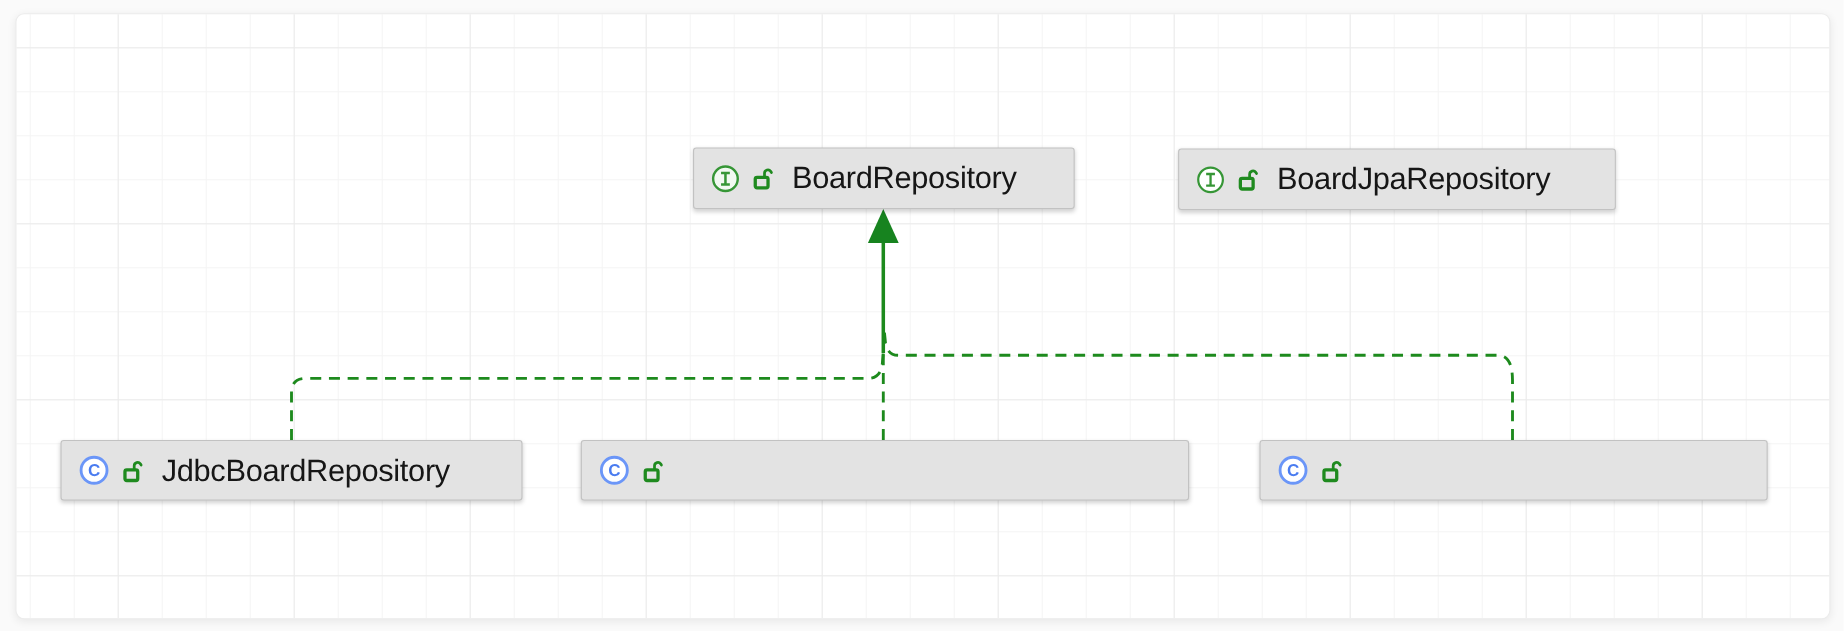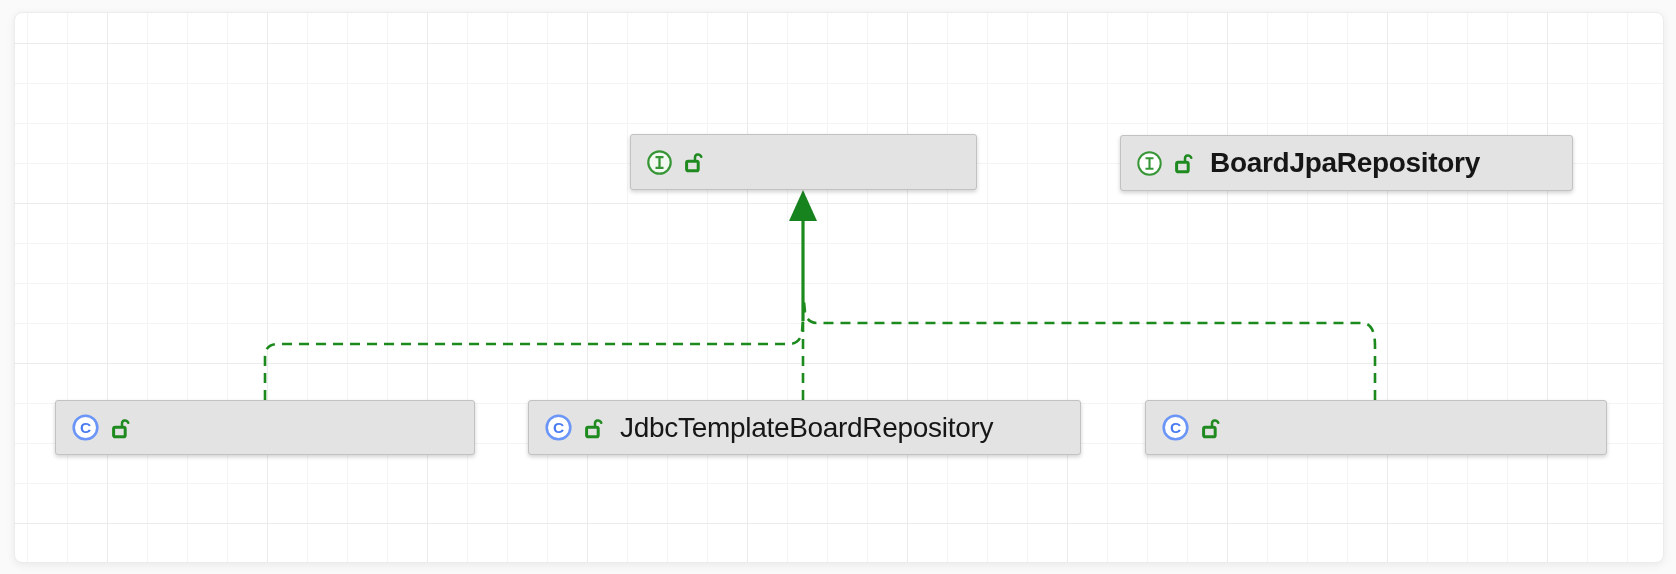--- a/index.html
+++ b/index.html
@@ -43,21 +43,21 @@
     border-radius:3px;
     box-shadow:0 2px 4px rgba(0,0,0,0.18);
     font-size:28px;
     color:#161616;
     white-space:nowrap;
     cursor:default;
   }
   .node .label{margin-left:5px;letter-spacing:-0.3px;}
   .icn{display:inline-flex;align-items:center;justify-content:center;}
   #n-boardrepo        {left:630px; top:134px; width:347px;}
-  #n-boardjparepo     {left:1120px;top:135px; width:453px;font-weight:bold;}
+  #n-boardjparepo     {left:1071px;top:135px; width:398px;}
   #n-jdbcboardrepo    {left:55px;  top:400px; width:420px; height:55px;}
   #n-jdbctemplaterepo {left:528px; top:400px; width:553px; height:55px;}
   #n-boardjpaimpl     {left:1145px;top:400px; width:462px; height:55px;}
 </style>
 </head>
 <body>
 
 <div class="canvas"></div>
 
 <svg class="edges" viewBox="0 0 1676 574">
@@ -76,20 +76,21 @@
       <circle cx="13.5" cy="13.5" r="11.2" fill="#f1f9f1" stroke="#369636" stroke-width="2.2"></circle>
       <path d="M9.5,8.2 H17.5 M9.5,18.8 H17.5 M13.5,8.2 V18.8" stroke="#369636" stroke-width="2.3" fill="none"></path>
     </svg>
   </span>
   <span class="icn">
     <svg width="20" height="22" viewBox="0 0 20 22">
       <rect x="2.6" y="10.2" width="11.6" height="9.6" rx="1.6" fill="none" stroke="#1f8a1f" stroke-width="3"></rect>
       <path d="M11,9.2 V6.4 a3.1,3.1 0 0 1 5.6,-1.7 l0.7,1.1" fill="none" stroke="#1f8a1f" stroke-width="2.5" stroke-linecap="round"></path>
     </svg>
   </span>
+  <span class="label">BoardRepository</span>
 </div>
 
 <div class="node" id="n-boardjparepo">
   <span class="icn">
     <svg width="27" height="27" viewBox="0 0 27 27">
       <circle cx="13.5" cy="13.5" r="11.2" fill="#ffffff" stroke="#369636" stroke-width="2"></circle>
       <path d="M9.5,8.2 H17.5 M9.5,18.8 H17.5 M13.5,8.2 V18.8" stroke="#369636" stroke-width="2.1" fill="none"></path>
     </svg>
   </span>
   <span class="icn">
@@ -107,36 +108,36 @@
       <circle cx="14.5" cy="14.5" r="11.8" fill="#ffffff" stroke="#6b96f8" stroke-width="2.6"></circle>
       <text x="14.5" y="20" text-anchor="middle" font-family="Liberation Sans, sans-serif" font-size="15.5" font-weight="bold" fill="#4a7cf0">C</text>
     </svg>
   </span>
   <span class="icn">
     <svg width="20" height="22" viewBox="0 0 20 22">
       <rect x="2.6" y="10.2" width="11.6" height="9.6" rx="1.6" fill="none" stroke="#1f8a1f" stroke-width="3"></rect>
       <path d="M11,9.2 V6.4 a3.1,3.1 0 0 1 5.6,-1.7 l0.7,1.1" fill="none" stroke="#1f8a1f" stroke-width="2.5" stroke-linecap="round"></path>
     </svg>
   </span>
+  <span class="label">JdbcBoardRepository</span>
 </div>
 
 <div class="node" id="n-jdbctemplaterepo">
   <span class="icn">
     <svg width="29" height="29" viewBox="0 0 29 29">
       <circle cx="14.5" cy="14.5" r="11.8" fill="#ffffff" stroke="#6b96f8" stroke-width="2.6"></circle>
       <text x="14.5" y="20" text-anchor="middle" font-family="Liberation Sans, sans-serif" font-size="15.5" font-weight="bold" fill="#4a7cf0">C</text>
     </svg>
   </span>
   <span class="icn">
     <svg width="20" height="22" viewBox="0 0 20 22">
       <rect x="2.6" y="10.2" width="11.6" height="9.6" rx="1.6" fill="none" stroke="#1f8a1f" stroke-width="3"></rect>
       <path d="M11,9.2 V6.4 a3.1,3.1 0 0 1 5.6,-1.7 l0.7,1.1" fill="none" stroke="#1f8a1f" stroke-width="2.5" stroke-linecap="round"></path>
     </svg>
   </span>
-  <span class="label">JdbcTemplateBoardRepository</span>
 </div>
 
 <div class="node" id="n-boardjpaimpl">
   <span class="icn">
     <svg width="29" height="29" viewBox="0 0 29 29">
       <circle cx="14.5" cy="14.5" r="11.8" fill="#ffffff" stroke="#6b96f8" stroke-width="2.6"></circle>
       <text x="14.5" y="20" text-anchor="middle" font-family="Liberation Sans, sans-serif" font-size="15.5" font-weight="bold" fill="#4a7cf0">C</text>
     </svg>
   </span>
   <span class="icn">

